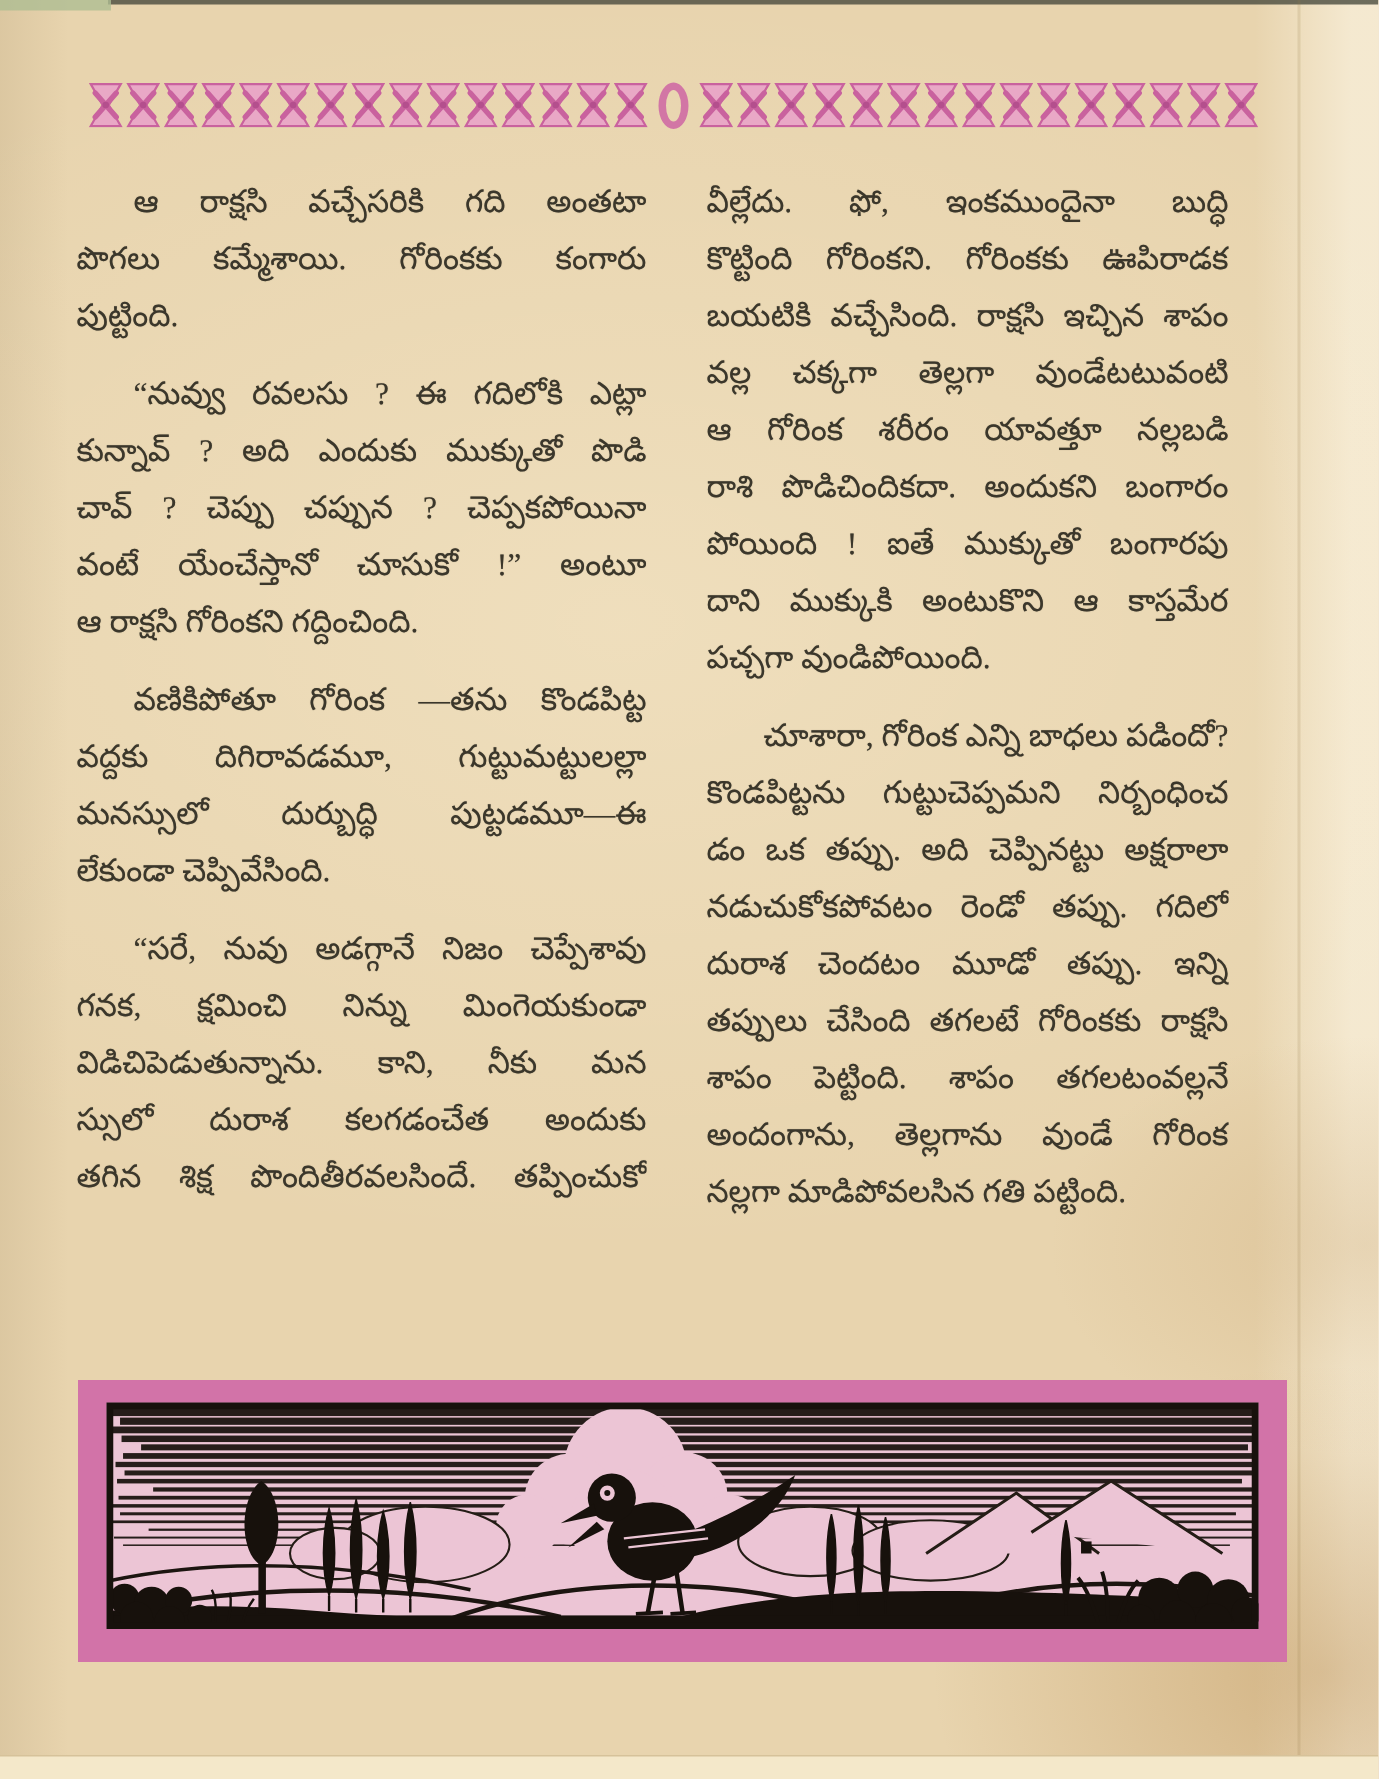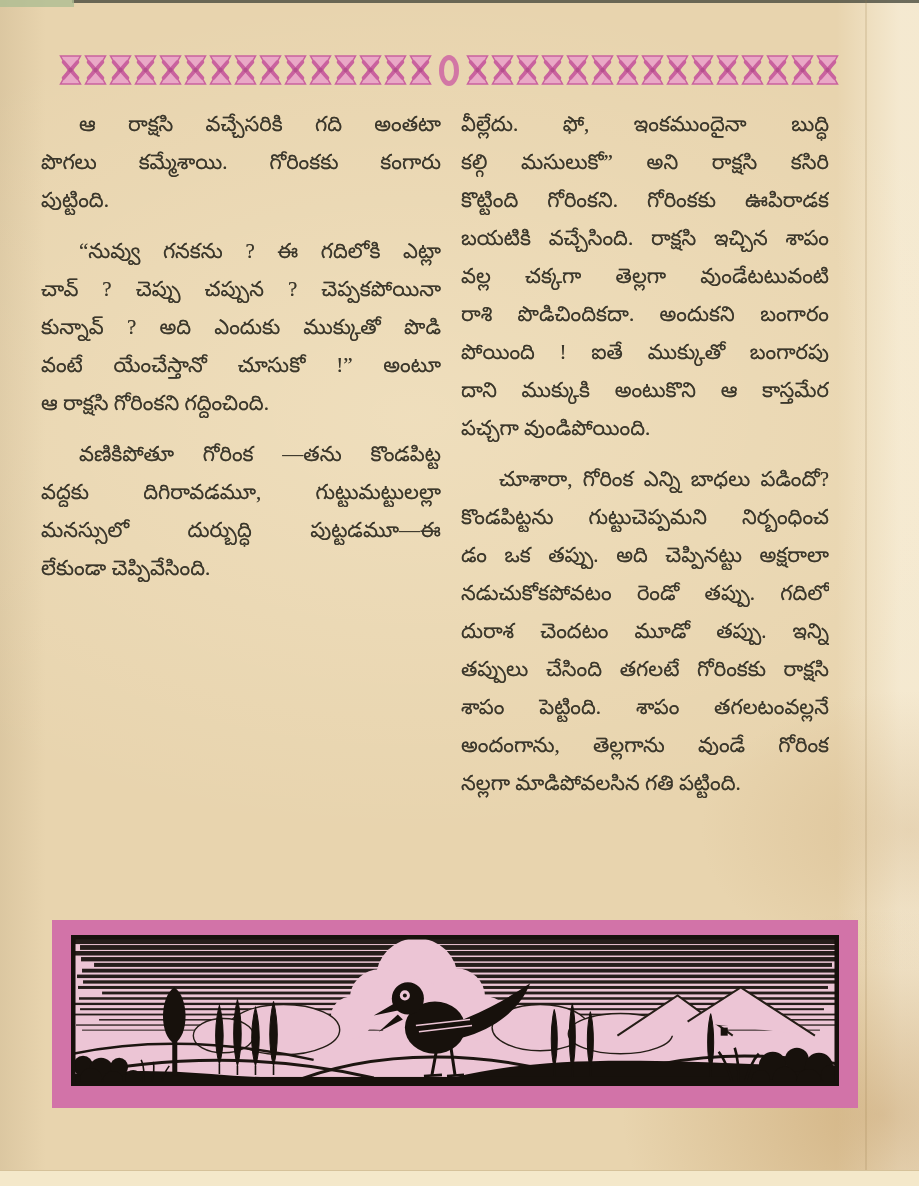--- a/index.html
+++ b/index.html
@@ -34,21 +34,21 @@
     margin:0 6px;box-sizing:content-box;opacity:.9;
   }
 
   
   .text-area{
     position:absolute;top:101px;left:37px;
     display:grid;grid-template-columns:408px 376px;column-gap:12px;
     color:#3b372b;
   }
   .col{font-size:21px;line-height:38px;}
-  .para{margin:4px;}
+  .para{margin:14px;}
   .para + .para{margin-top:13px;}
   .line{
     text-align:justify;text-align-last:justify;
     overflow:hidden;white-space:normal;
     text-shadow:0 0 .5px rgba(59,55,43,.55);
   }
   .line.end{text-align:center;text-align-last:left;font-family:Liberation Serif, serif;}
   .line.ind{padding-left:38px;}
 
   
@@ -318,40 +318,47 @@
   </div>
 
   <div class="text-area">
     <div class="col">
         <div class="para">
           <div class="line ind">ఆ రాక్షసి వచ్చేసరికి గది అంతటా</div>
           <div class="line">పొగలు కమ్మేశాయి. గోరింకకు కంగారు</div>
           <div class="line end">పుట్టింది.</div>
         </div>
         <div class="para">
-          <div class="line ind">“నువ్వు గనకను ? ఈ గదిలోకి ఎట్లా</div>
+          <div class="line ind">“నువ్వు రవలసు ? ఈ గదిలోకి ఎట్లా</div>
+          <div class="line">కున్నావ్ ? అది ఎందుకు ముక్కుతో పొడి</div>
           <div class="line">చావ్ ? చెప్పు చప్పున ?  చెప్పకపోయినా</div>
-          <div class="line">కున్నావ్ ? అది ఎందుకు ముక్కుతో పొడి</div>
           <div class="line">వంటే యేంచేస్తానో చూసుకో !” అంటూ</div>
           <div class="line end">ఆ రాక్షసి గోరింకని గద్దించింది.</div>
         </div>
         <div class="para">
           <div class="line ind">వణికిపోతూ గోరింక —తను కొండపిట్ట</div>
           <div class="line">వద్దకు దిగిరావడమూ, గుట్టుమట్టులల్లా</div>
           <div class="line">మనస్సులో దుర్బుద్ధి పుట్టడమూ—ఈ</div>
           <div class="line end">లేకుండా చెప్పివేసింది.</div>
         </div>
+        <div class="para">
+          <div class="line ind">“సరే, నువు అడగ్గానే నిజం చెప్పేశావు</div>
+          <div class="line">గనక, క్షమించి నిన్ను మింగెయకుండా</div>
+          <div class="line">విడిచిపెడుతున్నాను.  కాని, నీకు మన</div>
+          <div class="line">స్సులో దురాశ కలగడంచేత అందుకు</div>
+          <div class="line">తగిన శిక్ష పొందితీరవలసిందే. తప్పించుకో</div>
+        </div>
       </div>
     <div class="col">
         <div class="para">
           <div class="line">వీల్లేదు.  ఫో,  ఇంకముందైనా  బుద్ధి</div>
-          <div class="line">కల్గి మసులుకో” అని రాక్షసి కసిరి</div>
           <div class="line">కొట్టింది గోరింకని. గోరింకకు ఊపిరాడక</div>
           <div class="line">బయటికి వచ్చేసింది. రాక్షసి ఇచ్చిన శాపం</div>
           <div class="line">వల్ల చక్కగా తెల్లగా వుండేటటువంటి</div>
+          <div class="line">ఆ గోరింక శరీరం యావత్తూ నల్లబడి</div>
           <div class="line">రాశి పొడిచిందికదా. అందుకని బంగారం</div>
           <div class="line">పోయింది ! ఐతే ముక్కుతో బంగారపు</div>
           <div class="line">దాని ముక్కుకి అంటుకొని ఆ కాస్తమేర</div>
           <div class="line end">పచ్చగా వుండిపోయింది.</div>
         </div>
         <div class="para">
           <div class="line ind">చూశారా, గోరింక ఎన్ని బాధలు పడిందో?</div>
           <div class="line">కొండపిట్టను గుట్టుచెప్పమని నిర్బంధించ</div>
           <div class="line">డం ఒక తప్పు. అది చెప్పినట్టు అక్షరాలా</div>
           <div class="line">నడుచుకోకపోవటం రెండో తప్పు. గదిలో</div>

